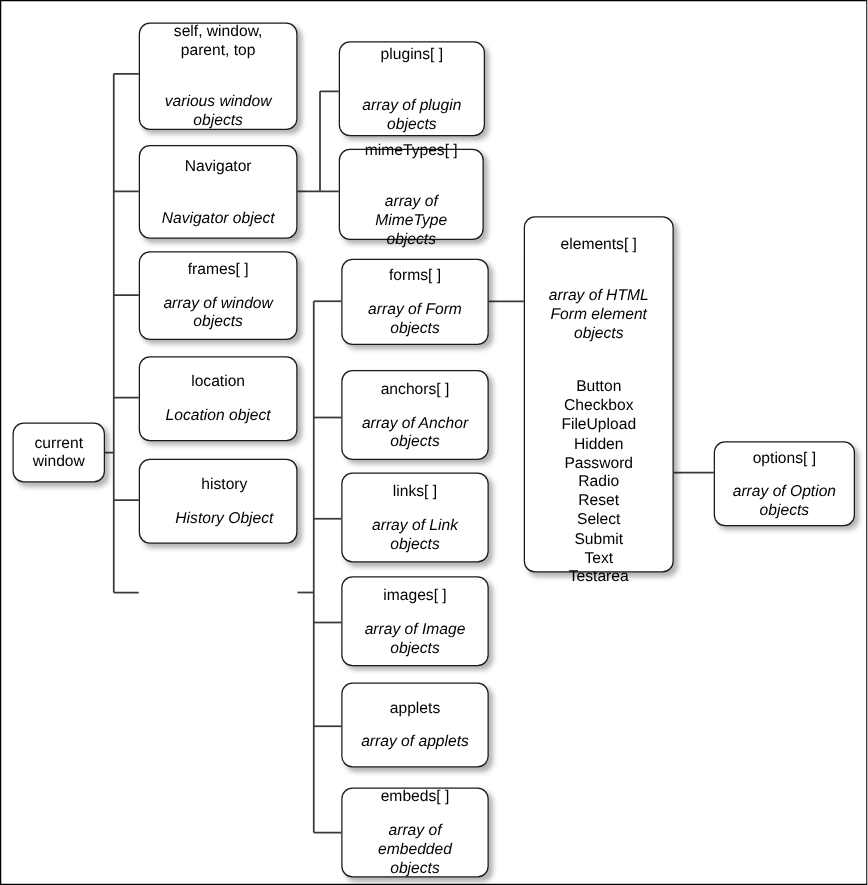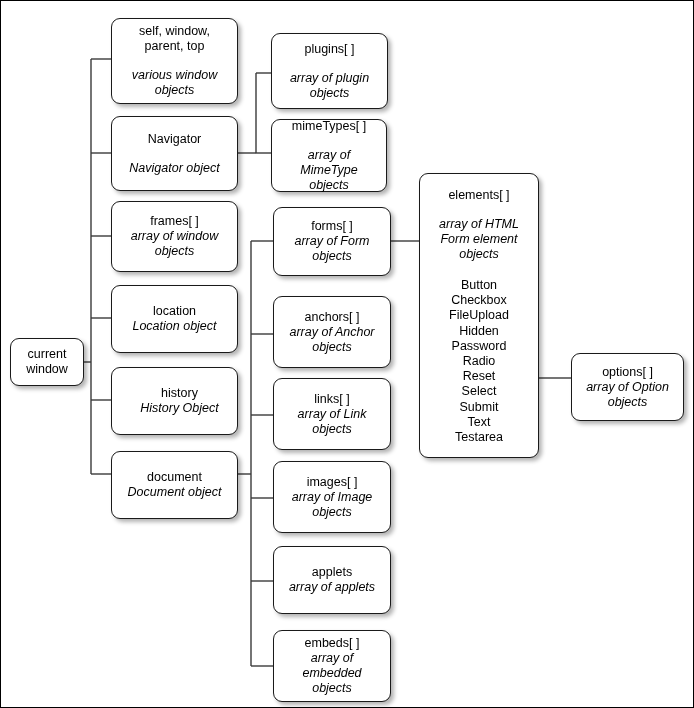--- a/index.html
+++ b/index.html
@@ -36,20 +36,21 @@
     box-shadow: 3px 3px 4px rgba(0,0,0,0.30);
     display: flex;
     flex-direction: column;
     align-items: center;
     justify-content: center;
     text-align: center;
     color: #000000;
     font-size: 12.5px;
     line-height: 15px;
     padding: 4px 6px;
+    gap: 12px;
   }
   .node .title {
     font-style: normal;
     white-space: pre-line;
   }
   .node .desc {
     font-style: italic;
     white-space: pre-line;
     margin-top: 14px;
   }
@@ -131,24 +132,20 @@
   <div class="node" style="left:110px; top:284px; width:127px; height:68px;">
     <div class="title">location</div>
     <div class="desc tight">Location object</div>
   </div>
 
   <div class="node" style="left:110px; top:366px; width:127px; height:68px;padding-left:16px;">
     <div class="title">history</div>
     <div class="desc tight">History Object</div>
   </div>
 
-  <div class="node" style="left:110px; top:450px; width:127px; height:68px;">
-    <div class="title">document</div>
-    <div class="desc tight">Document object</div>
-  </div>
 
   <div class="node" style="left:270px; top:32px; width:117px; height:76px;">
     <div class="title">plugins[ ]</div>
     <div class="desc">array of plugin
 objects</div>
   </div>
 
   <div class="node" style="left:270px; top:118px; width:116px; height:73px;">
     <div class="title">mimeTypes[ ]</div>
     <div class="desc">array of MimeType

